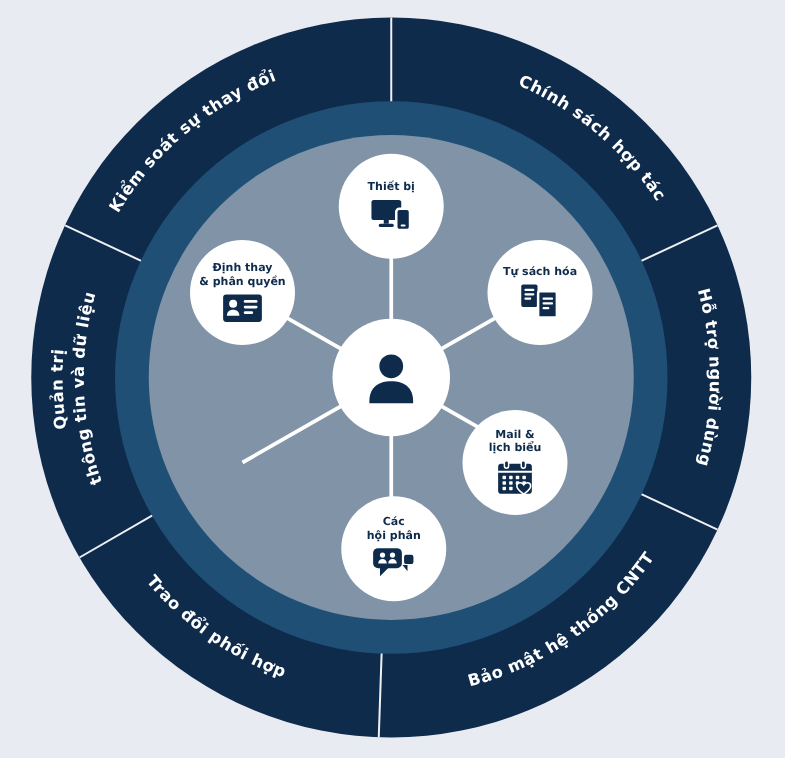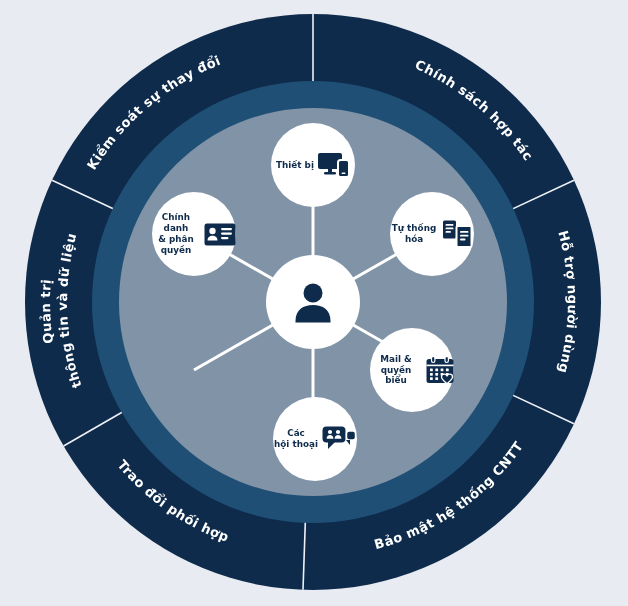--- a/index.html
+++ b/index.html
@@ -1,21 +1,21 @@
 <!DOCTYPE html>
 <html><head>
 <meta charset="utf-8">
 <style>
   html,body{margin:0;padding:0;background:#e9ebf2;}
   .stage{position:relative;width:628px;height:606px;background:#e9ebf2;
          font-family:"DejaVu Sans","Liberation Sans",sans-serif;overflow:hidden;}
   .diagram-svg{position:absolute;left:0;top:0;}
   .ring-label{fill:#ffffff;font-size:13px;font-weight:600;letter-spacing:0.5px;text-anchor:middle;}
   .node{position:absolute;width:84px;height:84px;border-radius:50%;background:#ffffff;
-        display:flex;flex-direction:row;align-items:center;justify-content:center;
+        display:flex;flex-direction:column;align-items:center;justify-content:center;
         gap:4px;text-align:center;box-sizing:border-box;}
   .node-label{font-size:8.8px;font-weight:700;color:#0e2b4b;line-height:1.25;}
   .node-label span{display:block;}
   .center-circle{position:absolute;left:266px;top:255px;width:94px;height:94px;border-radius:50%;
                  background:#ffffff;display:flex;align-items:center;justify-content:center;}
   .icon{display:inline-flex;line-height:0;}
 </style>
 </head>
 <body>
 
@@ -75,58 +75,58 @@
         <rect x="10" y="17" width="4" height="3" fill="#0e2b4b"></rect>
         <rect x="6" y="20" width="12" height="2.5" rx="1.2" fill="#0e2b4b"></rect>
         <rect x="20" y="8" width="11" height="17" rx="2.5" fill="#0e2b4b" stroke="#ffffff" stroke-width="2"></rect>
         <rect x="23.5" y="20.5" width="4" height="1.6" rx="0.8" fill="#ffffff"></rect>
       </svg>
     </span>
   </div>
 
   <div class="node" style="left:152px;top:192px">
     <div class="node-label">
-      <span>Chính danh</span>
+      <span>Định thay</span>
         <span>&amp; phân quyền</span>
     </div>
     <span class="icon">
       <svg width="32" height="23" viewBox="0 0 32 23">
         <rect x="0.5" y="0.5" width="31" height="22" rx="2.5" fill="#0e2b4b"></rect>
         <circle cx="8.5" cy="8" r="3.2" fill="#ffffff"></circle>
         <path d="M3.5 17.5c0-3.2 2.2-4.8 5-4.8s5 1.6 5 4.8z" fill="#ffffff"></path>
         <rect x="17" y="5" width="11" height="2.2" rx="1.1" fill="#ffffff"></rect>
         <rect x="17" y="9.5" width="11" height="2.2" rx="1.1" fill="#ffffff"></rect>
         <rect x="17" y="14" width="7.5" height="2.2" rx="1.1" fill="#ffffff"></rect>
       </svg>
     </span>
   </div>
 
   <div class="node" style="left:390px;top:192px">
     <div class="node-label">
-      <span>Tự thống hóa</span>
+      <span>Tự sách hóa</span>
     </div>
     <span class="icon">
       <svg width="32" height="28" viewBox="0 0 32 28">
         <rect x="1" y="0.5" width="13" height="18" rx="1.5" fill="#0e2b4b"></rect>
         <rect x="3.5" y="4" width="8" height="1.8" rx="0.9" fill="#ffffff"></rect>
         <rect x="3.5" y="7.5" width="8" height="1.8" rx="0.9" fill="#ffffff"></rect>
         <rect x="3.5" y="11" width="5.5" height="1.8" rx="0.9" fill="#ffffff"></rect>
         <rect x="14.5" y="6" width="15" height="21" rx="1.5" fill="#0e2b4b" stroke="#ffffff" stroke-width="2"></rect>
         <rect x="18" y="11" width="8.5" height="1.8" rx="0.9" fill="#ffffff"></rect>
         <rect x="18" y="14.8" width="8.5" height="1.8" rx="0.9" fill="#ffffff"></rect>
         <rect x="18" y="18.6" width="5.5" height="1.8" rx="0.9" fill="#ffffff"></rect>
       </svg>
     </span>
   </div>
 
 
   <div class="node" style="left:370px;top:328px">
     <div class="node-label">
       <span>Mail &amp;</span>
-        <span>quyền biểu</span>
+        <span>lịch biểu</span>
     </div>
     <span class="icon">
       <svg width="28" height="29" viewBox="0 0 28 29">
         <rect x="0.5" y="3" width="27" height="24" rx="2.5" fill="#0e2b4b"></rect>
         <rect x="5.5" y="0.5" width="3.4" height="6" rx="1.7" fill="#0e2b4b" stroke="#ffffff" stroke-width="1.2"></rect>
         <rect x="19" y="0.5" width="3.4" height="6" rx="1.7" fill="#0e2b4b" stroke="#ffffff" stroke-width="1.2"></rect>
         <rect x="0.5" y="8.6" width="27" height="1.6" fill="#ffffff"></rect>
         <rect x="4" y="12.5" width="2.8" height="2.8" rx="0.6" fill="#ffffff"></rect>
         <rect x="9.3" y="12.5" width="2.8" height="2.8" rx="0.6" fill="#ffffff"></rect>
         <rect x="14.6" y="12.5" width="2.8" height="2.8" rx="0.6" fill="#ffffff"></rect>
@@ -138,21 +138,21 @@
         <rect x="4" y="21.3" width="2.8" height="2.8" rx="0.6" fill="#ffffff"></rect>
         <rect x="9.3" y="21.3" width="2.8" height="2.8" rx="0.6" fill="#ffffff"></rect>
         <path d="M21 27.5c-3-2.6-5.5-4.3-5.5-6.6 0-1.6 1.2-2.7 2.7-2.7 1.1 0 2.1.6 2.8 1.6.7-1 1.7-1.6 2.8-1.6 1.5 0 2.7 1.1 2.7 2.7 0 2.3-2.5 4-5.5 6.6z" fill="#0e2b4b" stroke="#ffffff" stroke-width="1.3"></path>
       </svg>
     </span>
   </div>
 
   <div class="node" style="left:273px;top:397px">
     <div class="node-label">
       <span>Các</span>
-        <span>hội thoại</span>
+        <span>hội phân</span>
     </div>
     <span class="icon">
       <svg width="34" height="27" viewBox="0 0 34 27">
         <rect x="0.5" y="0.5" width="23" height="16" rx="4" fill="#0e2b4b"></rect>
         <polygon points="6,16 6,23 13,16" fill="#0e2b4b"></polygon>
         <circle cx="8" cy="6" r="2.1" fill="#ffffff"></circle>
         <path d="M4.6 12.8c0-2.5 1.5-3.7 3.4-3.7s3.4 1.2 3.4 3.7z" fill="#ffffff"></path>
         <circle cx="16" cy="6" r="2.1" fill="#ffffff"></circle>
         <path d="M12.6 12.8c0-2.5 1.5-3.7 3.4-3.7s3.4 1.2 3.4 3.7z" fill="#ffffff"></path>
         <rect x="24.5" y="5" width="9" height="9" rx="2.5" fill="#0e2b4b" stroke="#ffffff" stroke-width="1.5"></rect>

